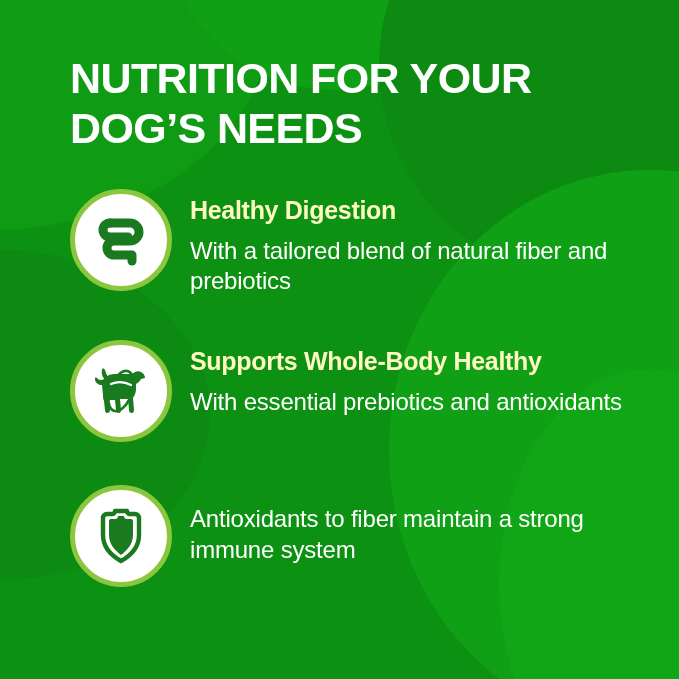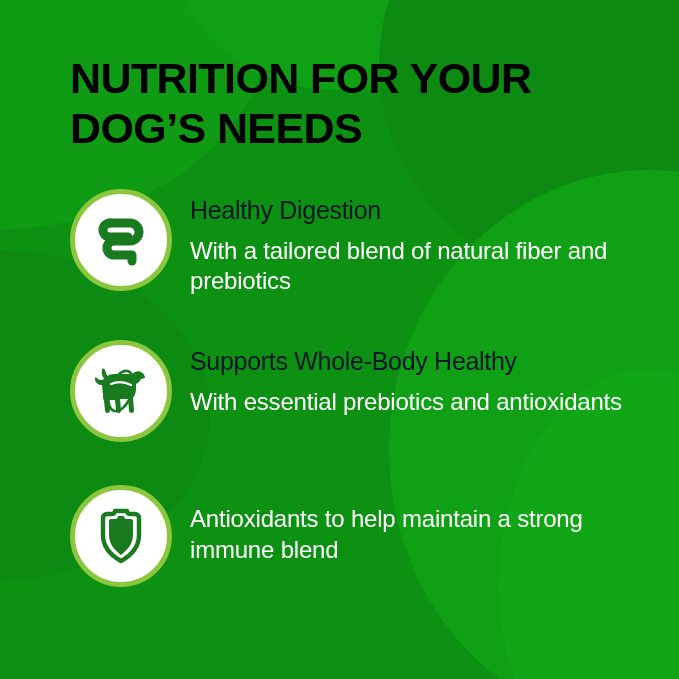--- a/index.html
+++ b/index.html
@@ -61,21 +61,21 @@
   
   #content {
     position: relative;
     z-index: 1;
     width: 679px;
     height: 679px;
     padding: 54px 30px 0 70px;
   }
 
   #page-title {
-    color: #000000;
+    color: #ffffff;
     font-size: 43px;
     line-height: 1.16;
     font-weight: 700;
     letter-spacing: -0.6px;
     text-transform: uppercase;
     max-width: 530px;
   }
 
   #feature-list {
     margin-top: 33px;
@@ -103,23 +103,23 @@
     margin-top: 2px;
   }
   .icon-badge svg { display: block; }
 
   .feature-text {
     padding-top: 9px;
     max-width: 470px;
   }
 
   .feature-title {
-    color: #0f172a;
+    color: #fef9c3;
     font-size: 25px;
-    font-weight: 400;
+    font-weight: 700;
     line-height: 1.12;
     letter-spacing: -0.3px;
     white-space: nowrap;
   }
 
   .feature-desc {
     color: #ffffff;
     font-size: 24px;
     font-weight: 400;
     line-height: 1.28;
@@ -240,18 +240,18 @@
                      h4
                      a2 2 0 0 1 2 2
                      v14
                      c0 10-7 16-12 20
                      c-5-4-12-10-12-20
                      Z" fill="#1a7a1f"></path>
           </svg>
         </span>
       </div>
       <div class="feature-text">
-        <div class="feature-desc">Antioxidants to help maintain a strong immune blend</div>
+        <div class="feature-desc">Antioxidants to fiber maintain a strong immune system</div>
       </div>
     </div>
 
   </div>
 </div>
 
 </body></html>

